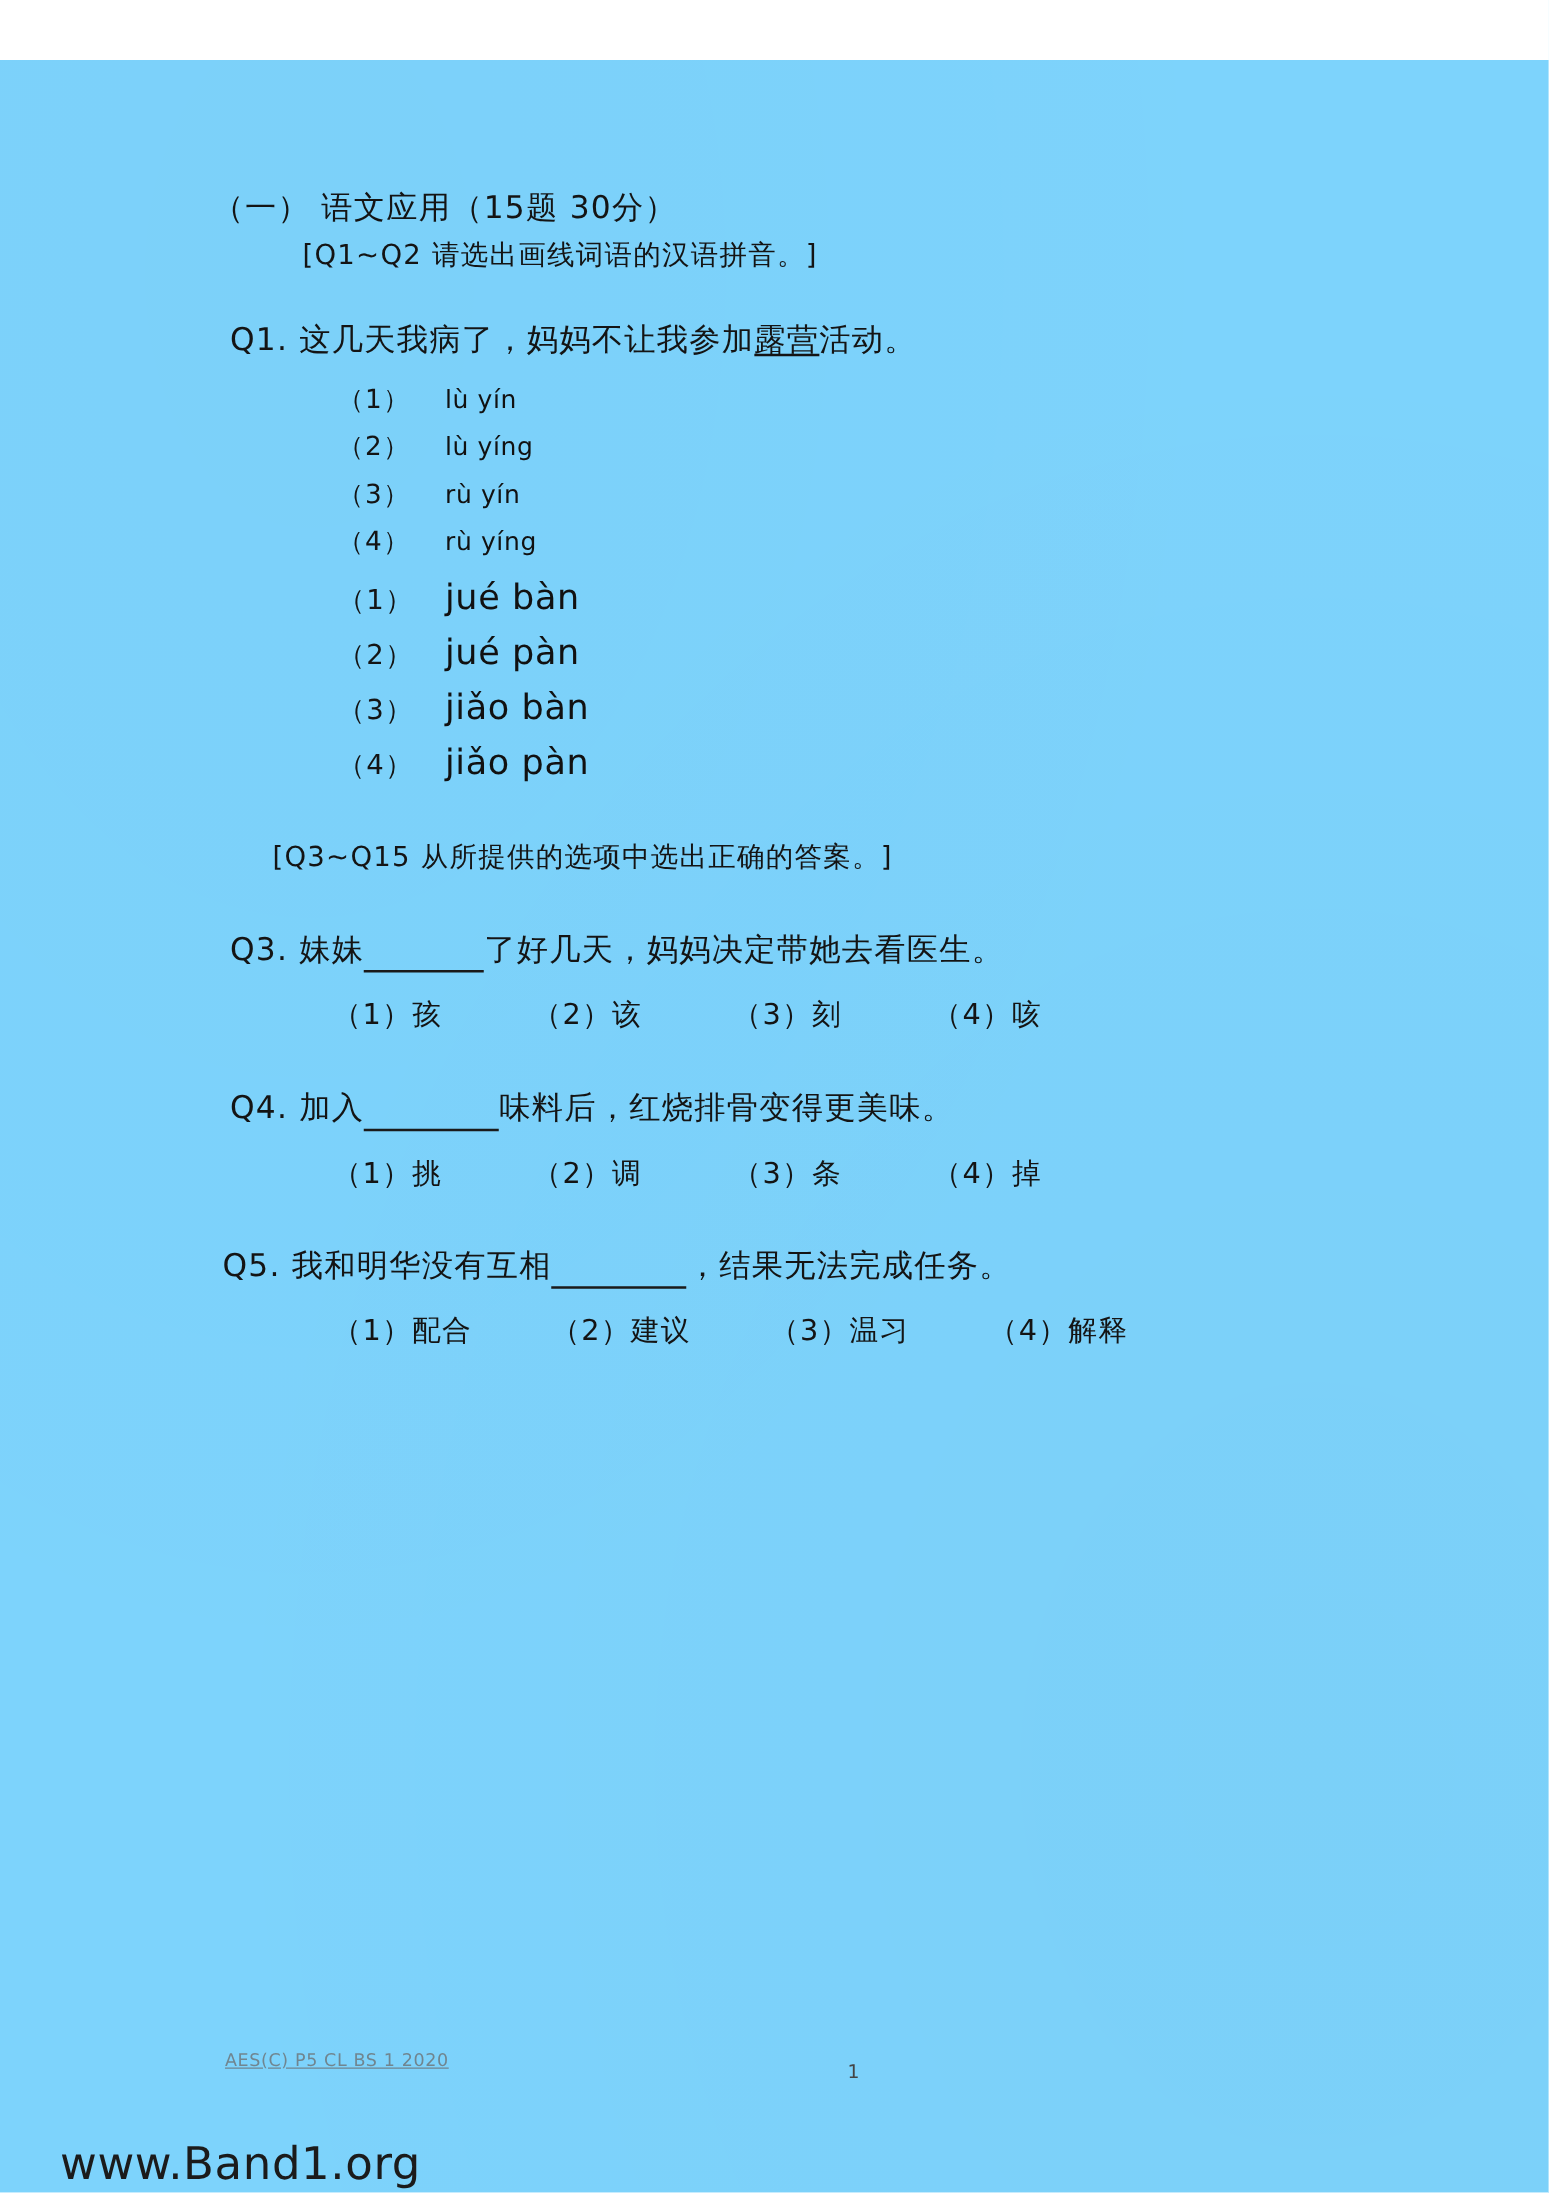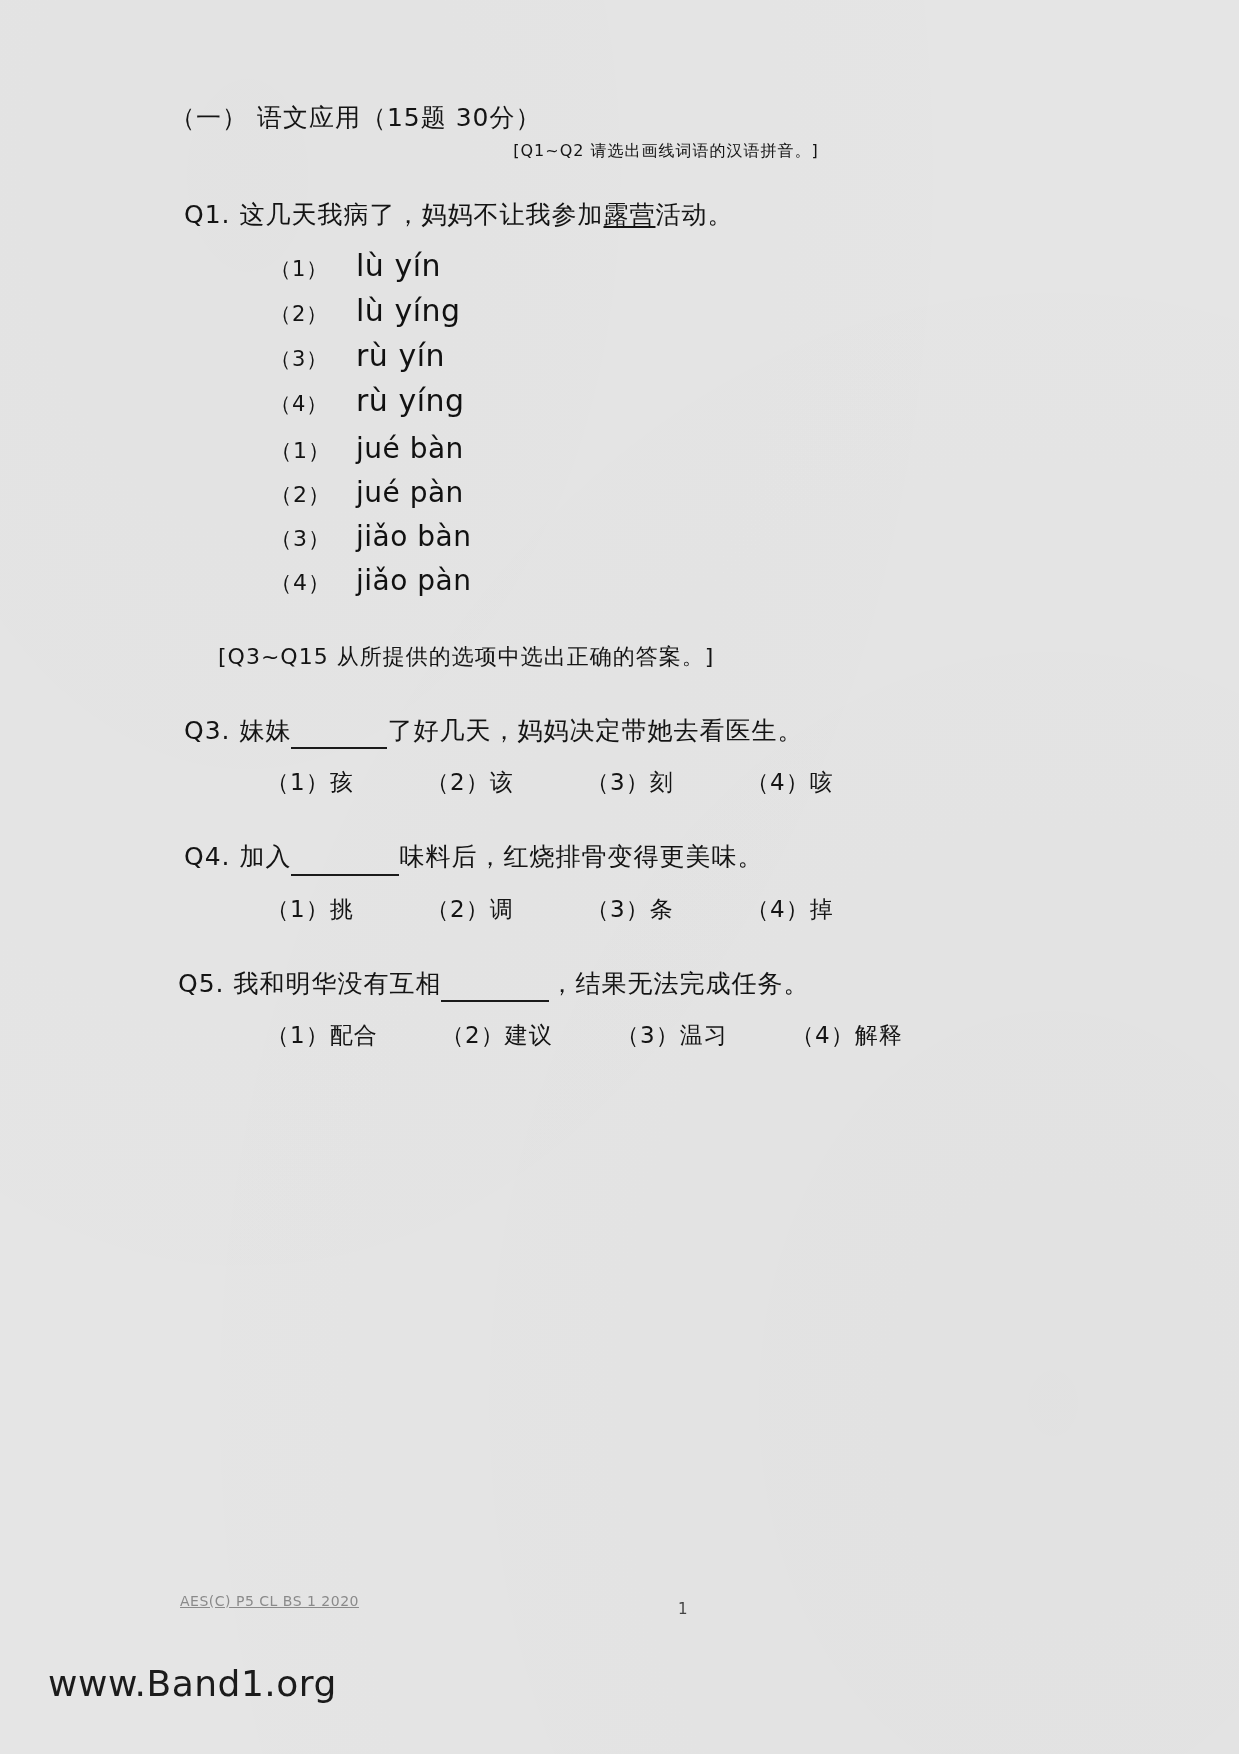--- a/index.html
+++ b/index.html
@@ -11,21 +11,22 @@
     width: 1239px;
     height: 1754px;
     position: relative;
     font-family: "DejaVu Sans", sans-serif;
     color: #111111;
     overflow: hidden;
   }
   .page {
     position: absolute;
     inset: 0;
-    background: #e5e5e5;
+    background: #7dd3fc;
+    margin-top: 48px;
   }
   
   .page::before {
     content: "";
     position: absolute;
     inset: 0;
     background:
       radial-gradient(ellipse at 20% 10%, rgba(0,0,0,0.012), rgba(0,0,0,0) 60%),
       radial-gradient(ellipse at 85% 80%, rgba(0,0,0,0.015), rgba(0,0,0,0) 65%);
     pointer-events: none;
@@ -44,24 +45,23 @@
     color: #141414;
     letter-spacing: 1px;
   }
 
   .section-title {
     font-size: 25px;
     line-height: 1.4;
     margin-bottom: 6px;
   }
   .bracket-note {
-    font-size: 16px;
+    font-size: 22px;
     margin-left: 72px;
     margin-bottom: 34px;
-    text-align: center;
   }
   .bracket-note-2 {
     font-size: 22px;
     margin-left: 48px;
     margin-top: 44px;
     margin-bottom: 40px;
   }
 
   .question {
     font-size: 25px;
@@ -90,21 +90,21 @@
     display: flex;
     align-items: baseline;
     margin-bottom: 10px;
   }
   .opt-num {
     width: 86px;
     font-size: 21px;
     letter-spacing: 1px;
   }
   .opt-pinyin {
-    font-size: 30px;
+    font-size: 20px;
     font-family: "DejaVu Sans", sans-serif;
     letter-spacing: 0.5px;
   }
   .opts-vertical.bold .opt-num { font-size: 22px; }
   .opts-vertical.bold .opt-pinyin { font-size: 28px; }
 
   
   .opts-horizontal {
     display: flex;
     margin: 18px 0 0 96px;

